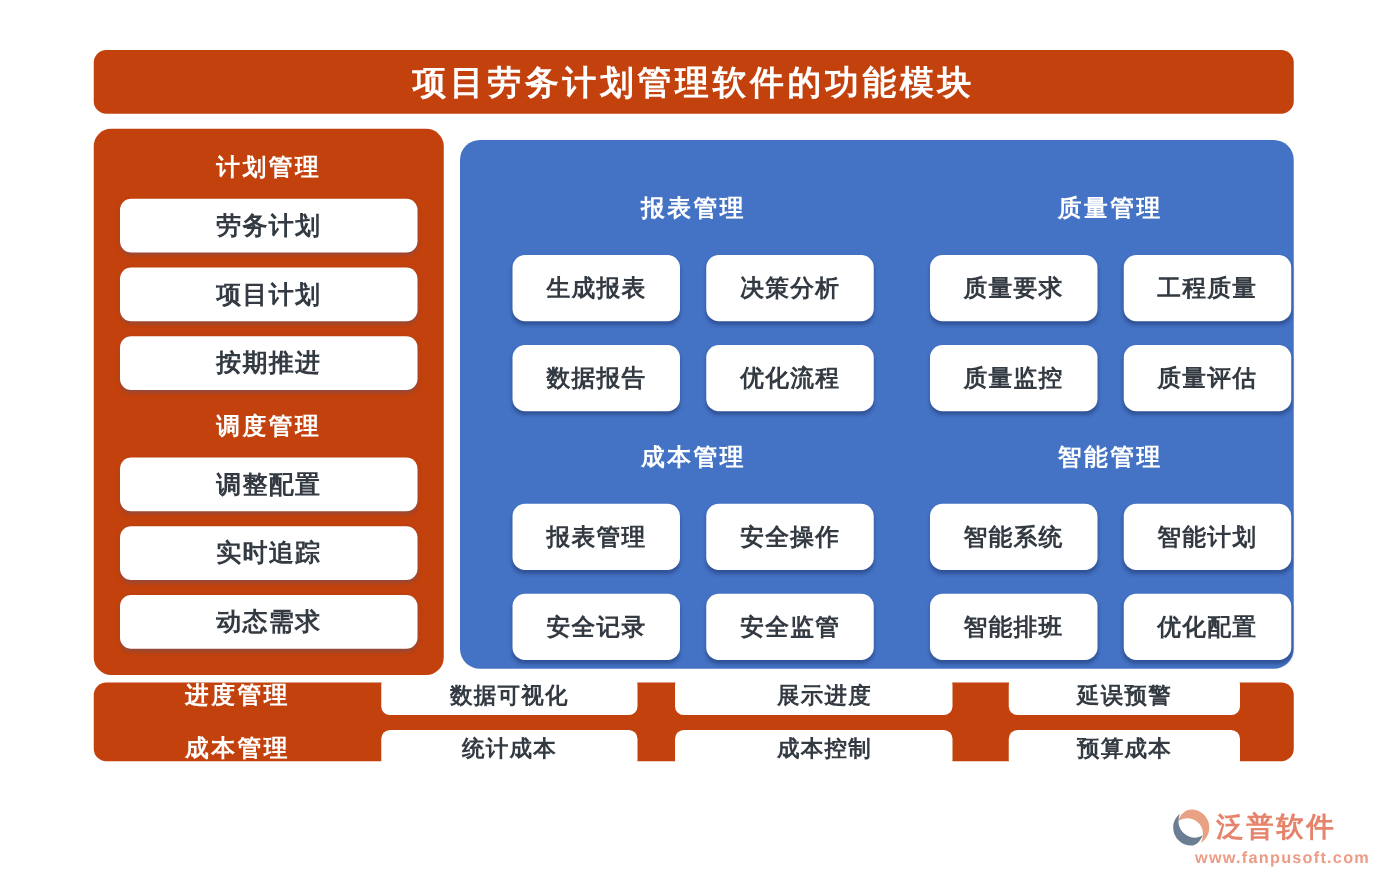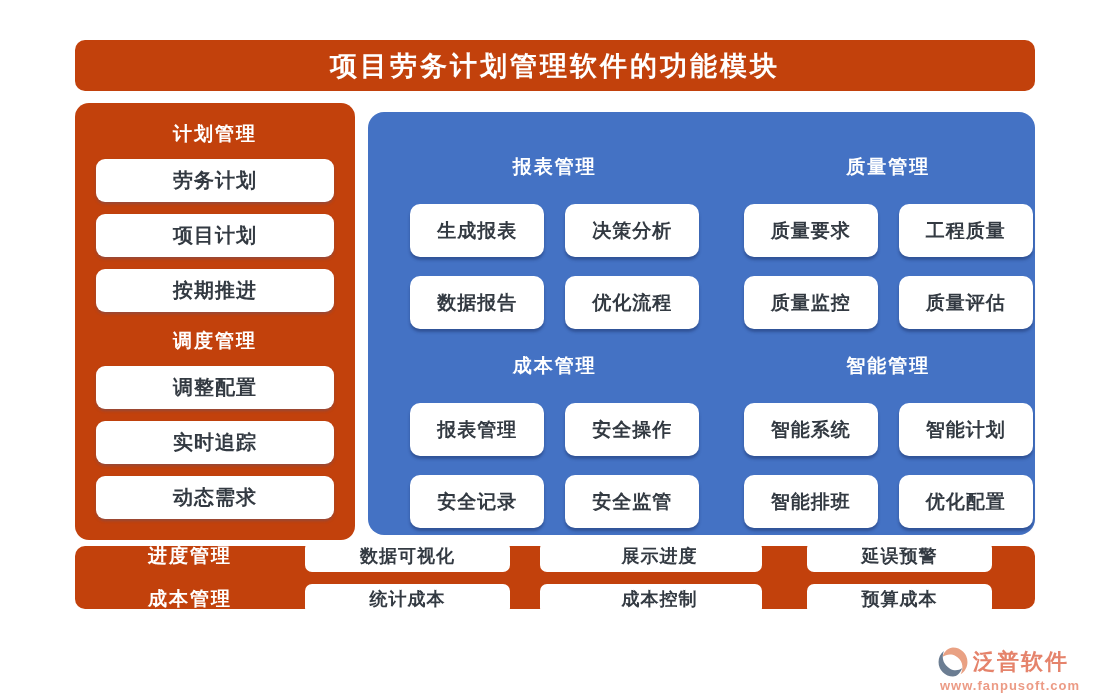--- a/index.html
+++ b/index.html
@@ -41,21 +41,21 @@
           display:flex;flex-direction:column;justify-content:center;gap:12px;}
   .bottom-row{display:flex;align-items:center;}
   .bottom-label{width:230px;text-align:center;color:#ffffff;font-size:19px;font-weight:bold;letter-spacing:2px;}
   .bottom-btn{width:205px;height:31px;border-radius:7px;font-size:18px;}
   .bottom-btn.b2{margin-left:30px;padding-left:17px;}
   .bottom-btn.b3{margin-left:45px;width:185px;}
   
   .brand{position:absolute;left:936px;top:645px;width:156px;}
   .brand-row{display:flex;align-items:center;gap:3px;}
   .brand-name{color:#E5836B;font-size:22px;font-weight:bold;letter-spacing:2px;}
-  .brand-url{color:#EC9B85;font-size:13px;font-weight:bold;letter-spacing:1px;margin-top:-1px;padding-left:4px;}
+  .brand-url{color:#EC9B85;font-size:13px;font-weight:bold;letter-spacing:1px;margin-top:-1px;padding-left:4px;margin-left:16px;}
 </style>
 </head>
 <body>
 
 <div class="lightbar header">
   <span class="title">项目劳务计划管理软件的功能模块</span>
 </div>
 
 <div class="lightbar sidebar">
   <div class="side-title first">计划管理</div>

